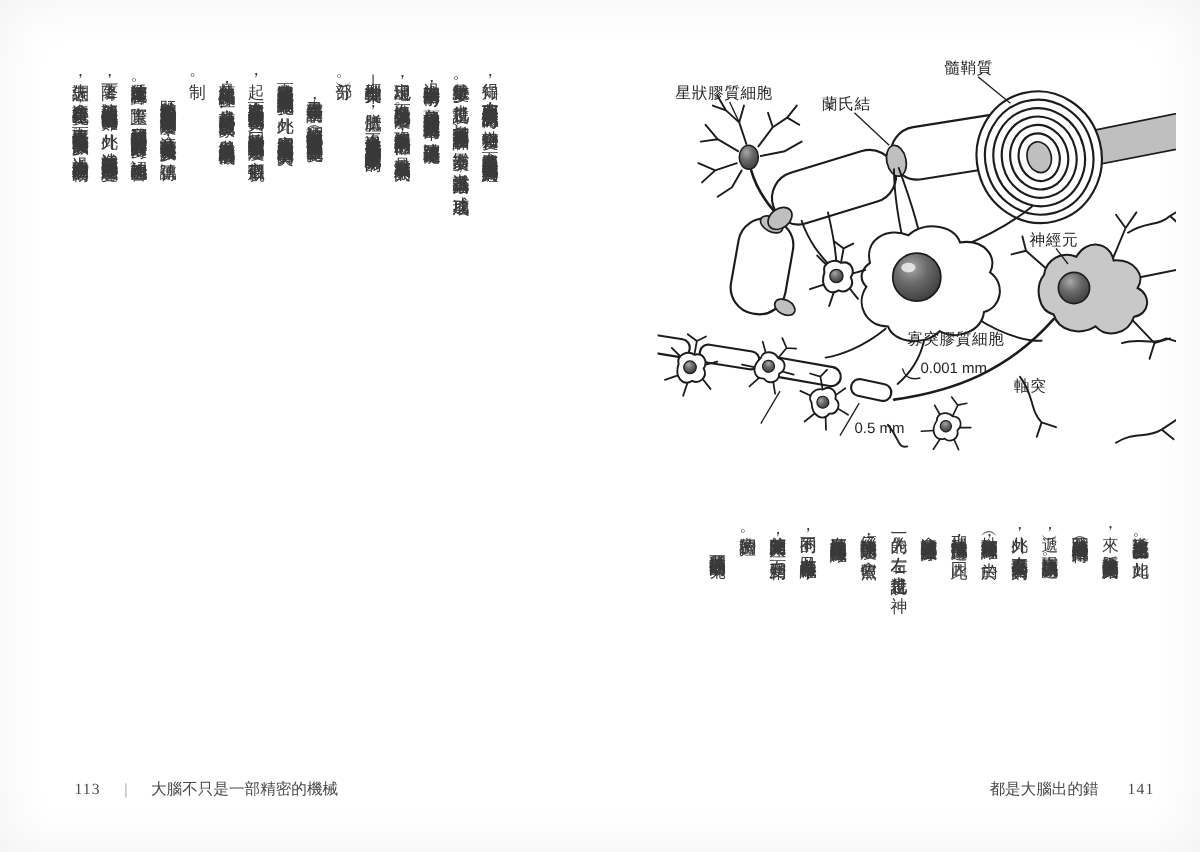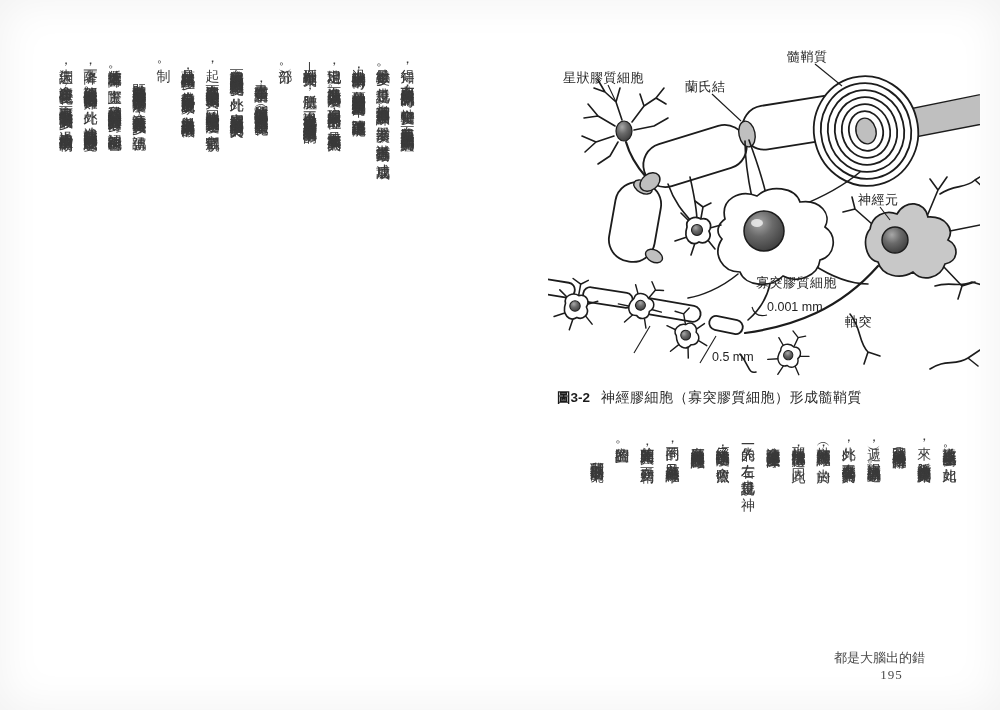--- a/index.html
+++ b/index.html
@@ -31,21 +31,21 @@
   .figure-area{position:absolute;left:548px;top:34px;width:432px;height:342px;}
   .figure-area svg{width:100%;height:100%;display:block;}
   .caption{
     position:absolute;left:557px;top:389px;font-size:14px;color:#2c2c2c;
     letter-spacing:.5px;white-space:nowrap;
   }
   .caption b{font-family:"Liberation Sans","DejaVu Sans",sans-serif;font-size:13.5px;letter-spacing:0;margin-right:11px;color:#1b1b1b;}
   
   .footer{position:absolute;top:649px;font-size:13px;display:flex;align-items:center;white-space:nowrap;color:#4a4a4a;}
   .footer.left{left:62px;}
-  .footer.right{right:51px;flex-direction:column;}
+  .footer.right{right:38px;}
   .footer .sep{color:#9a9a9a;margin:0 15px;font-size:12px;}
   .footer .num{font-family:"Liberation Serif",serif;letter-spacing:1px;}
   .footer.right .title{margin-right:24px;}
   
   .ln{stroke:#1c1c1c;fill:none;stroke-width:1.6;stroke-linecap:round;}
   .ln2{stroke:#1c1c1c;fill:none;stroke-width:2.2;stroke-linecap:round;}
   .tube{fill:#ffffff;stroke:#1c1c1c;stroke-width:1.8;}
   .grayfill{fill:#bfbfbf;stroke:#1c1c1c;stroke-width:1.4;}
   .cellbody{fill:#ffffff;stroke:#1c1c1c;stroke-width:1.7;}
   .neuronbody{fill:#c8c8c8;stroke:#1c1c1c;stroke-width:1.7;}
@@ -179,23 +179,20 @@
       <text class="dlabel" x="563" y="98">星狀膠質細胞</text>
       <text class="dlabel" x="685" y="107">蘭氏結</text>
       <text class="dlabel" x="858" y="220">神經元</text>
       <text class="dlabel" x="756" y="303">寡突膠質細胞</text>
       <text class="dmeas" x="767" y="327">0.001 mm</text>
       <text class="dlabel" x="845" y="342">軸突</text>
       <text class="dmeas" x="712" y="377">0.5 mm</text>
     </svg>
   </div>
 
-  <div class="caption">
-    <b>圖3-2</b><span>神經膠細胞（寡突膠質細胞）形成髓鞘質</span>
-  </div>
 
   <div class="vblock right-sub">
     <div class="vcol">導致該處也產生脈衝。如此一</div>
     <div class="vcol">來，脈衝彷彿就會像從蘭氏結</div>
     <div class="vcol">跳躍至蘭氏結般傳遞（跳躍傳</div>
     <div class="vcol">遞），實現高速的訊號傳遞。</div>
     <div class="vcol">此外，也存在著不具髓鞘質的</div>
     <div class="vcol">軸突（無髓神經纖維），由於</div>
     <div class="vcol">那裡無法執行跳躍傳遞，因此</div>
     <div class="vcol">會讓訊號的傳遞速度下降至原</div>
@@ -219,18 +216,23 @@
     <div class="vcol">而這其實也能理解為軸突這個神經纖維的變化。此外，寡突膠細胞能延展出多個細胞質的突</div>
     <div class="vcol">起，進而在多條不同的軸突上形成髓鞘質，同時改變這些軸突的訊號傳遞速度。它們似乎就</div>
     <div class="vcol">是藉此造就出訊號同步性，也就是藉由孕育出同步放電的現象，參與提升訊號傳遞機率的機</div>
     <div class="vcol">制。</div>
     <div class="vcol">　既然髓鞘質的形成與增加能提升腦部訊號傳遞速度，這意味著若是髓鞘質減少，訊號傳</div>
     <div class="vcol">遞的速度就會下降。實際上，我們已經得知髓鞘質會隨著步入高齡而變薄，認知功能也會跟</div>
     <div class="vcol">著下降，讓新的學習或記憶的形成變得困難。此外，造成認知功能混亂的阿茲海默症或思覺</div>
     <div class="vcol">失調症，會讓白質產生變化，而這也有可能意味著髓鞘質的減少。過去治療這些疾病的藥物</div>
   </div>
 
+  <div class="footer left">
+    <span class="num">113</span>
+    <span class="sep">｜</span>
+    <span class="title">大腦不只是一部精密的機械</span>
+  </div>
   <div class="footer right">
     <span class="title">都是大腦出的錯</span>
-    <span class="num">195</span>
+    <span class="num">141</span>
   </div>
 
 </div>
 
 </body></html>

